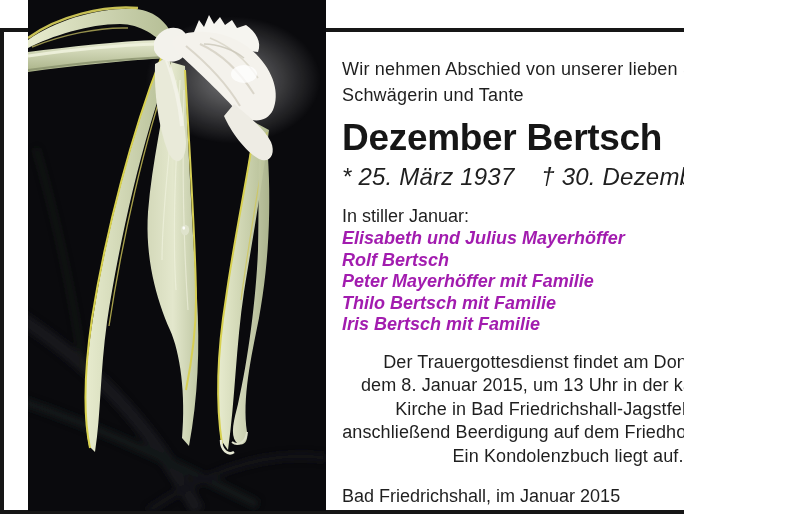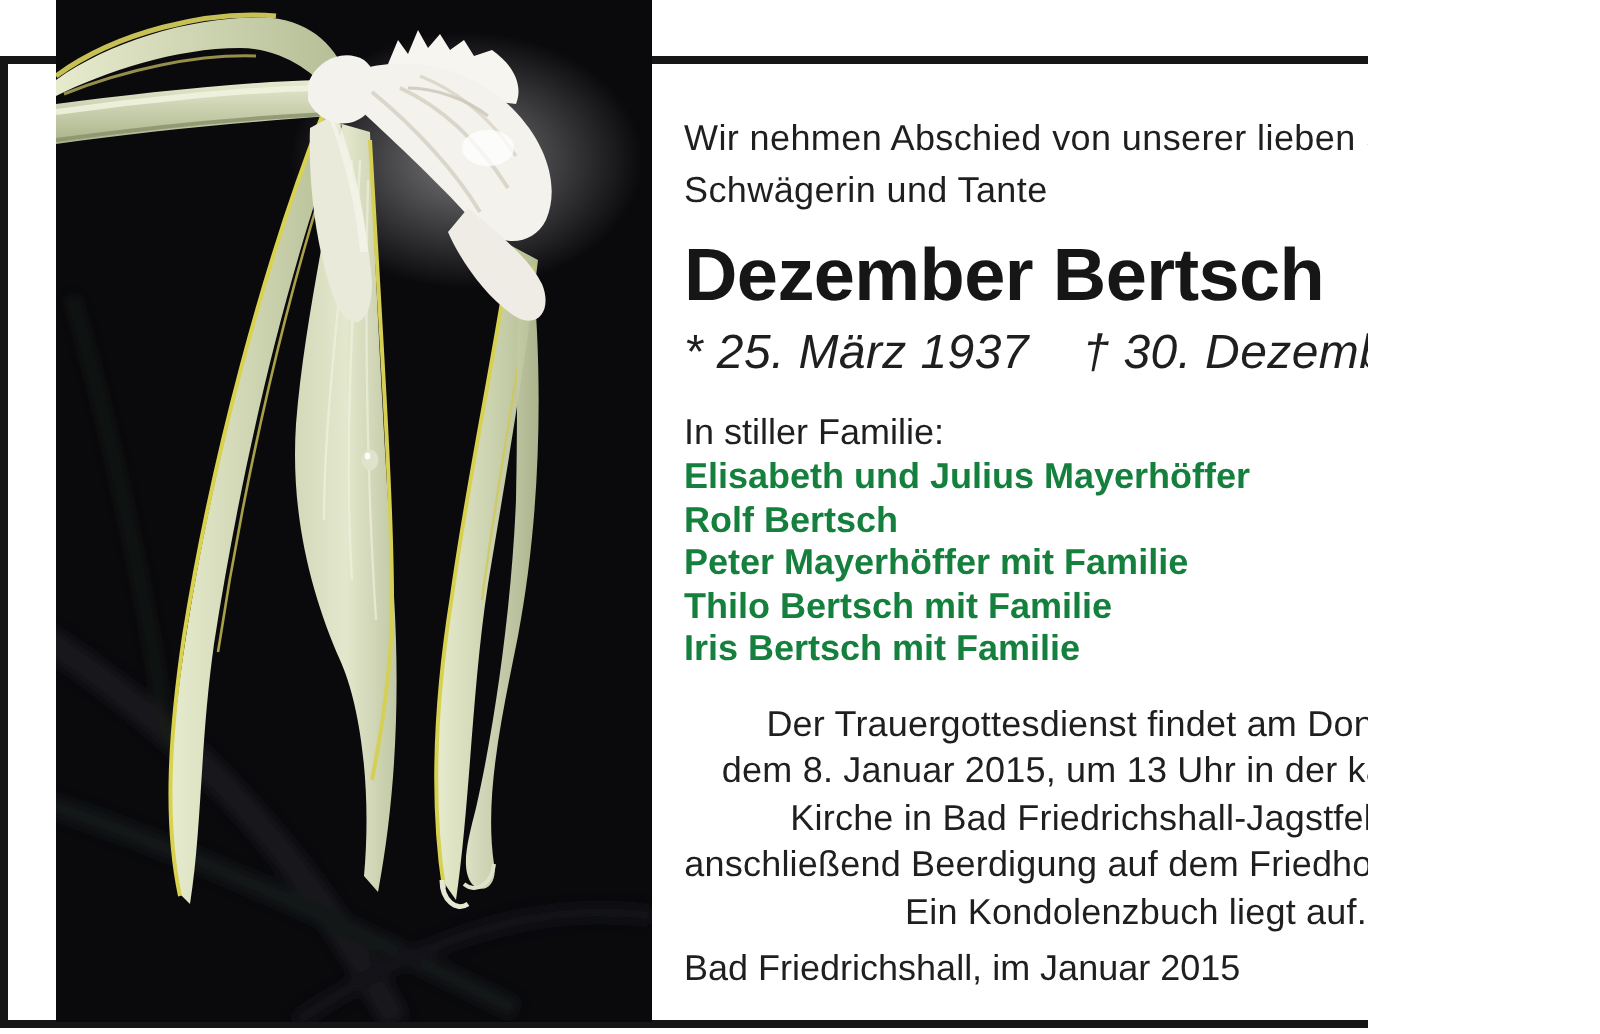--- a/index.html
+++ b/index.html
@@ -74,31 +74,32 @@
   .mourn-label {
     margin-top: 16px;
     font-size: 18px;
     line-height: 22px;
   }
   .mourners {
     margin-top: 1px;
     font-size: 18px;
     font-weight: bold;
     line-height: 21.5px;
-    color: #15803d;
+    color: #a21caf;
+    font-style: italic;
   }
   .service {
     margin-top: 15px;
     font-size: 18px;
     line-height: 23.5px;
     letter-spacing: 0.1px;
     text-align: center;
   }
   .closing {
-    margin-top: 4px;
+    margin-top: 16px;
     font-size: 18px;
     line-height: 24px;
   }
 </style>
 </head>
 <body>
 
 <div class="ad">
 
   <div class="frame"></div>
@@ -193,19 +194,19 @@
     </svg>
   </div>
 
   <div class="content">
     <p class="intro">Wir nehmen Abschied von unserer lieben Schwester,<br>Schwägerin und Tante</p>
     <h1 class="name">Dezember Bertsch</h1>
     <div class="dates">
       <span class="birth">* 25. März 1937</span>
       <span class="death">† 30. Dezember 2014</span>
     </div>
-    <div class="mourn-label">In stiller Familie:</div>
+    <div class="mourn-label">In stiller Januar:</div>
     <div class="mourners">Elisabeth und Julius Mayerhöffer<br>Rolf Bertsch<br>Peter Mayerhöffer mit Familie<br>Thilo Bertsch mit Familie<br>Iris Bertsch mit Familie</div>
     <div class="service">Der Trauergottesdienst findet am Donnerstag,<br>dem 8. Januar 2015, um 13 Uhr in der katholischen<br>Kirche in Bad Friedrichshall-Jagstfeld statt;<br>anschließend Beerdigung auf dem Friedhof in Jagstfeld.<br>Ein Kondolenzbuch liegt auf.</div>
     <div class="closing">Bad Friedrichshall, im Januar 2015</div>
   </div>
 
 </div>
 
 </body></html>

